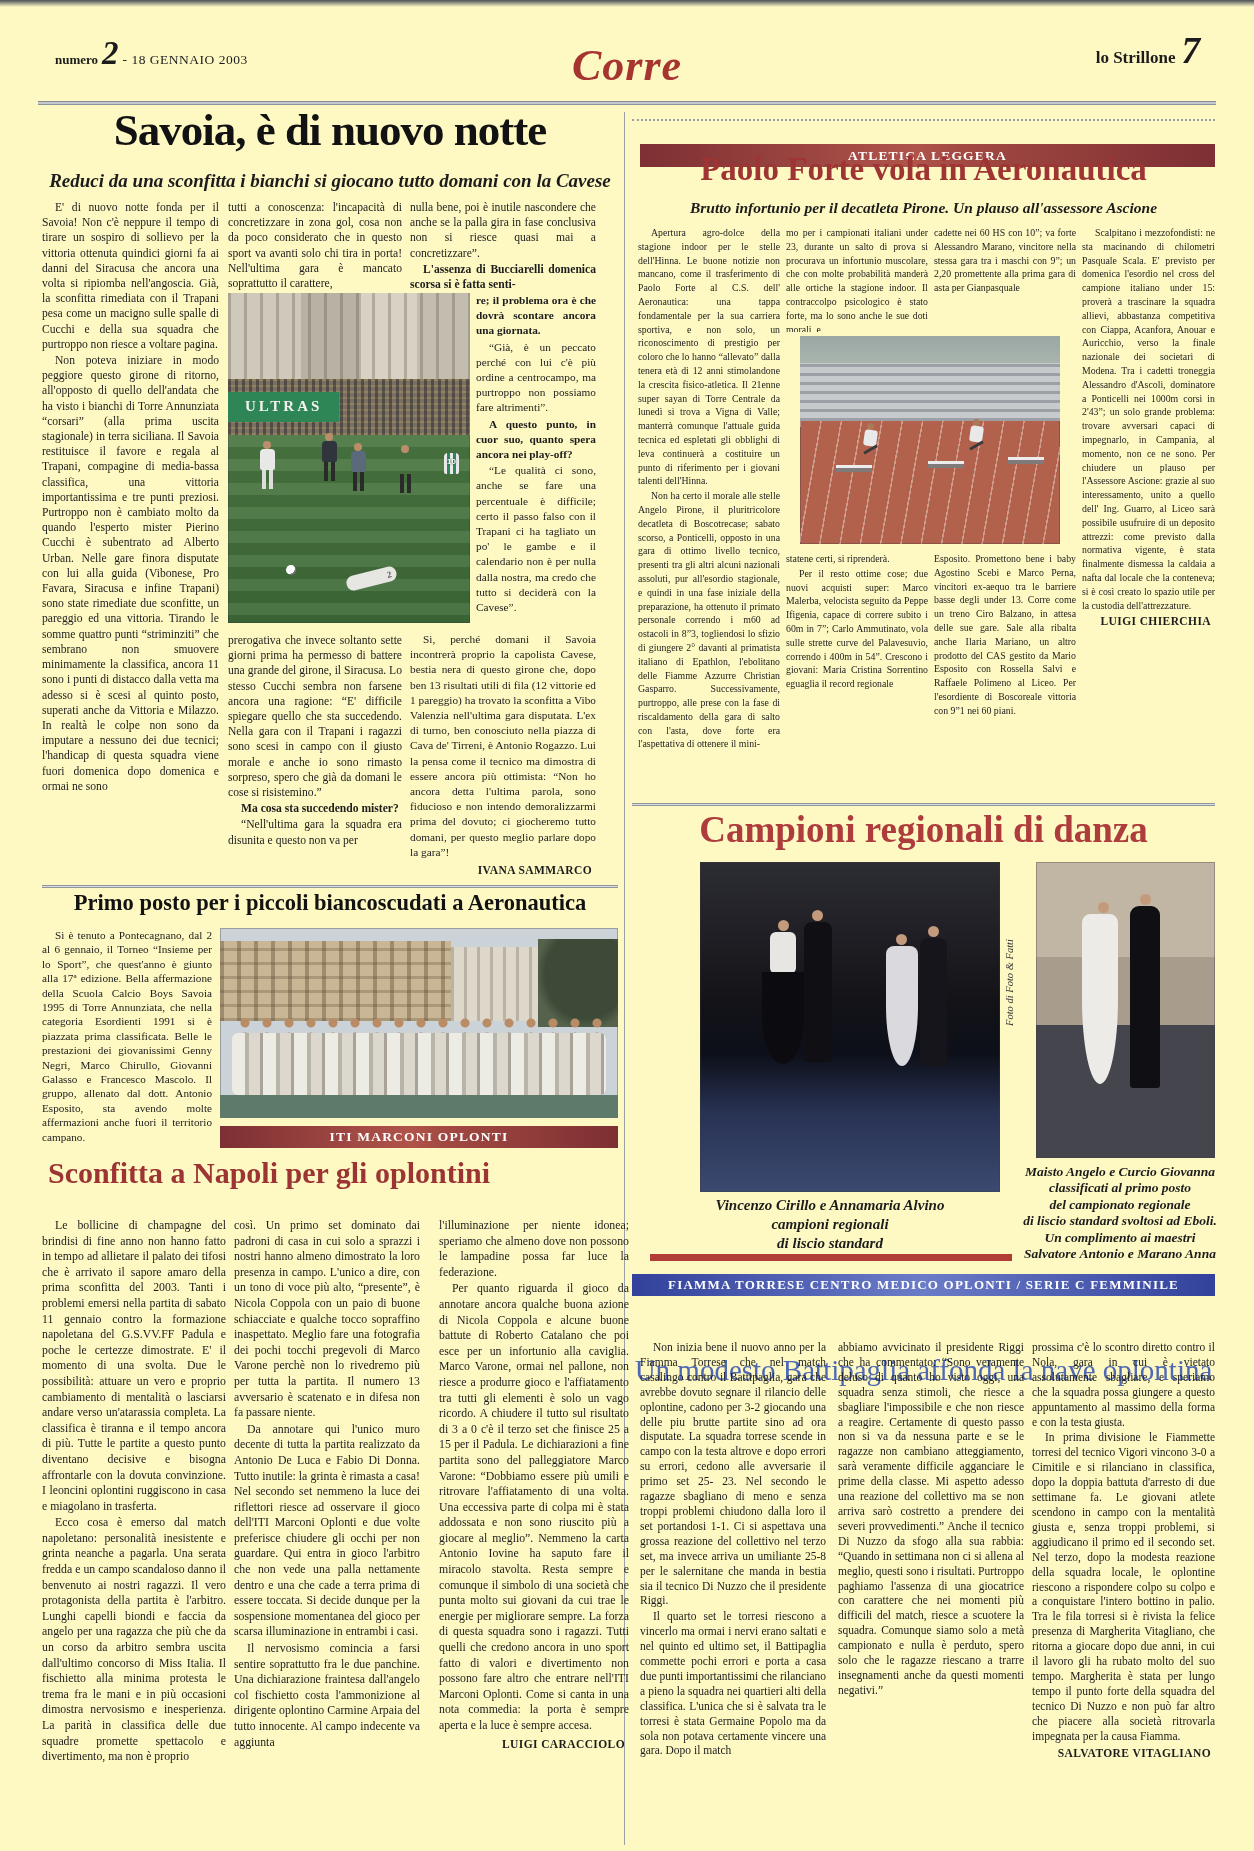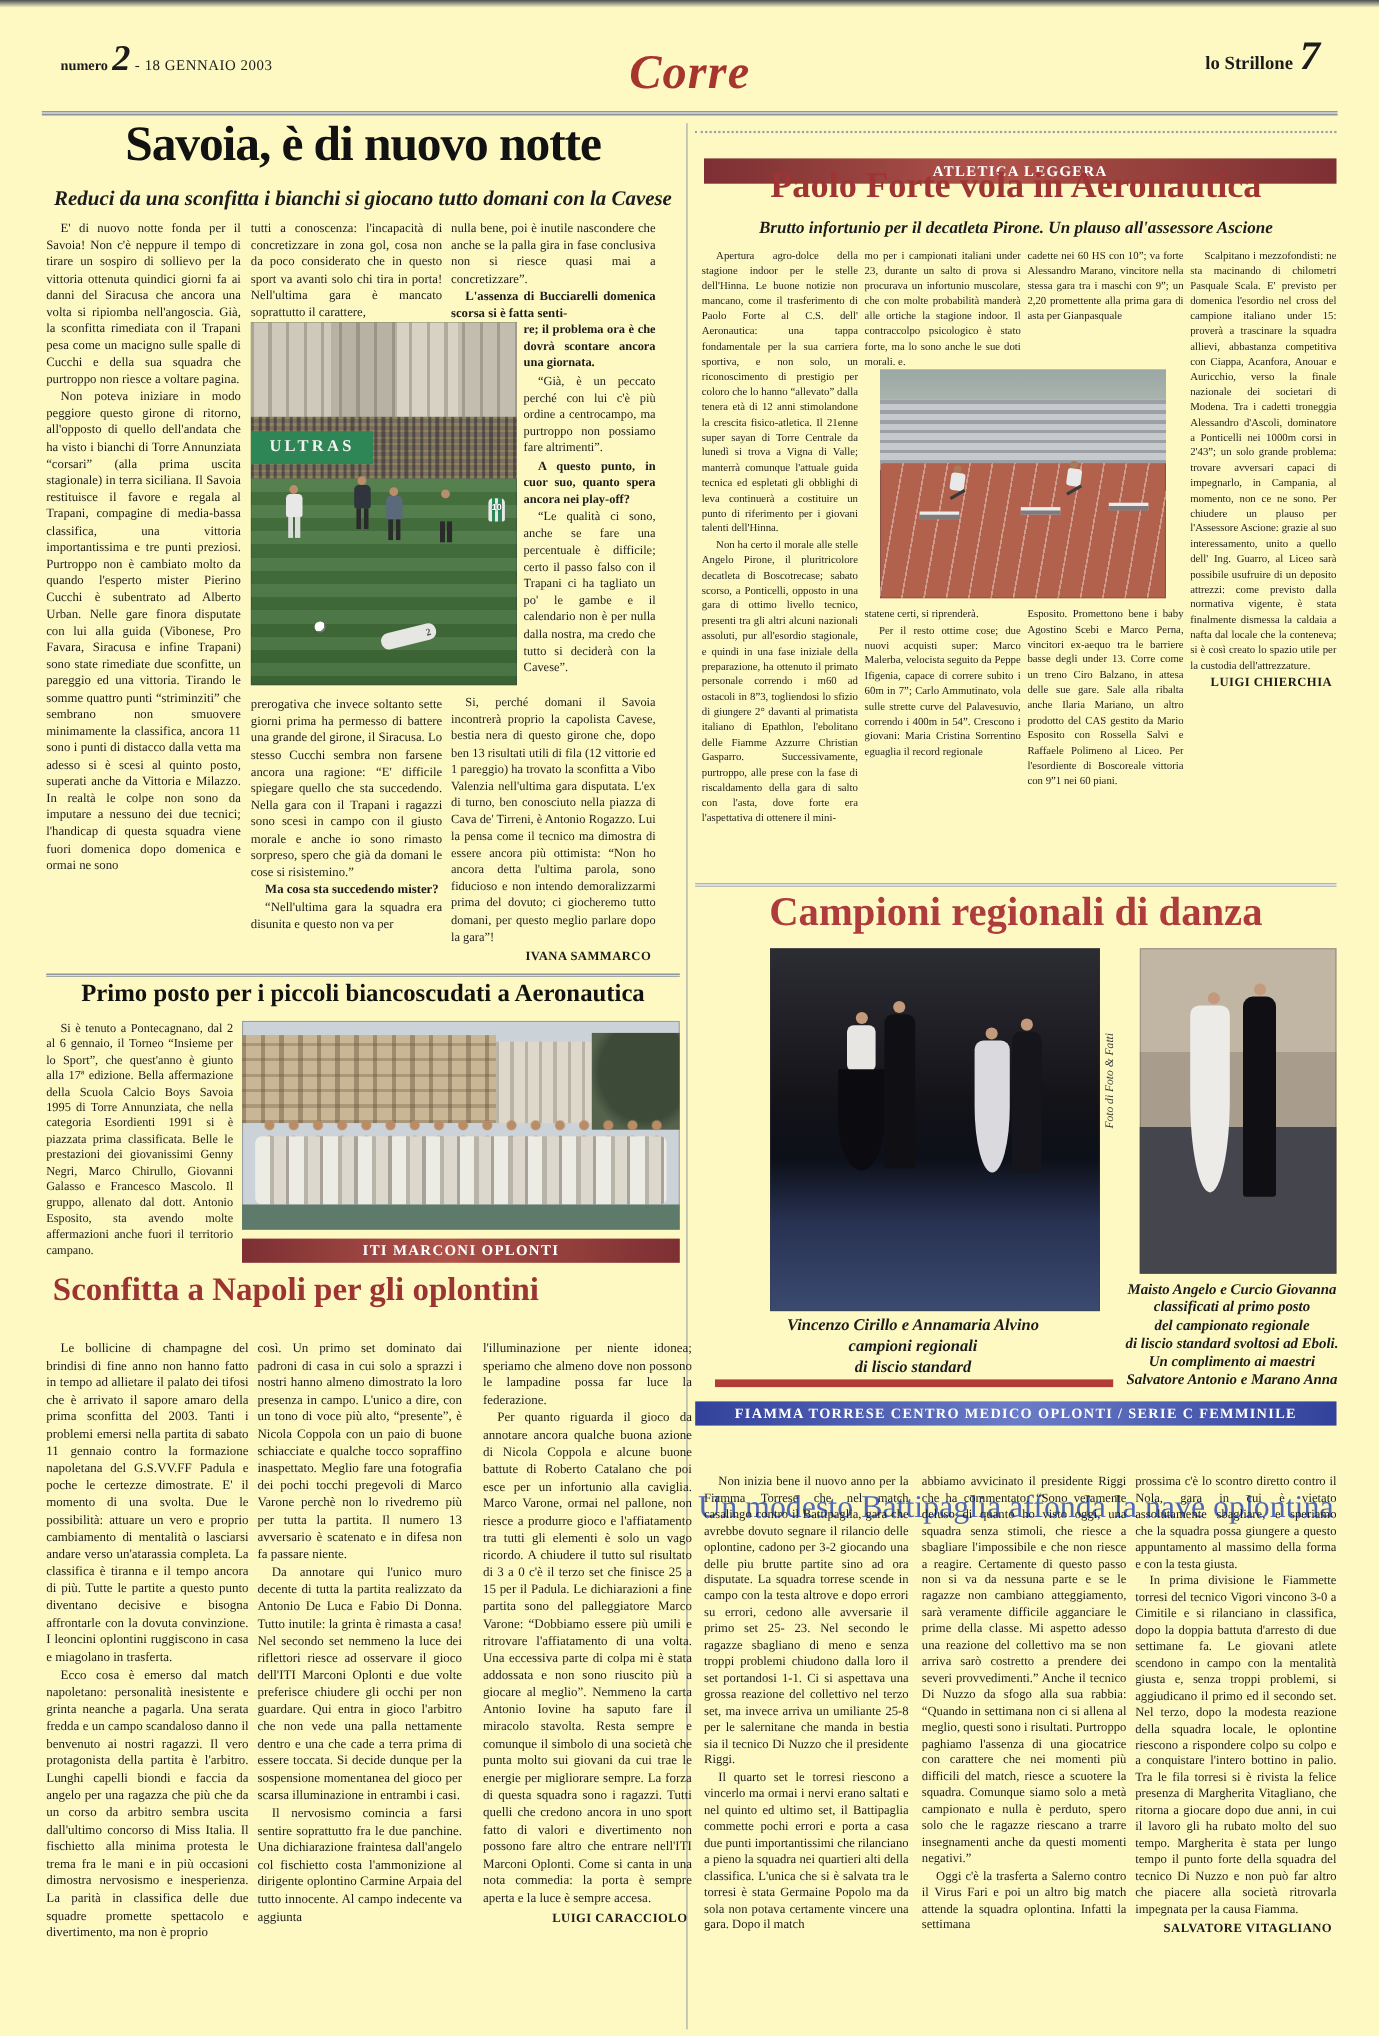--- a/index.html
+++ b/index.html
@@ -346,21 +346,20 @@
     <div class="abs kicker kicker-blue" style="left:632px;top:1274px;width:583px;height:22px;font-size:13px;">FIAMMA TORRESE CENTRO MEDICO OPLONTI / SERIE C FEMMINILE</div>
     <h2 class="abs fia-headline" style="margin:0;">Un modesto Battipaglia affonda la nave oplontina</h2>
 
     <div class="abs colbox fia-body" style="left:640px;top:1340px;width:186px;height:505px;">
         <p class="para">Non inizia bene il nuovo anno per la Fiamma Torrese che nel match casalingo contro il Battipaglia, gara che avrebbe dovuto segnare il rilancio delle oplontine, cadono per 3-2 giocando una delle piu brutte partite sino ad ora disputate. La squadra torrese scende in campo con la testa altrove e dopo errori su errori, cedono alle avversarie il primo set 25- 23. Nel secondo le ragazze sbagliano di meno e senza troppi problemi chiudono dalla loro il set portandosi 1-1. Ci si aspettava una grossa reazione del collettivo nel terzo set, ma invece arriva un umiliante 25-8 per le salernitane che manda in bestia sia il tecnico Di Nuzzo che il presidente Riggi.</p>
         <p class="para">Il quarto set le torresi riescono a vincerlo ma ormai i nervi erano saltati e nel quinto ed ultimo set, il Battipaglia commette pochi errori e porta a casa due punti importantissimi che rilanciano a pieno la squadra nei quartieri alti della classifica. L'unica che si è salvata tra le torresi è stata Germaine Popolo ma da sola non potava certamente vincere una gara. Dopo il match</p>
       </div>
 
     <div class="abs colbox fia-body" style="left:838px;top:1340px;width:186px;height:505px;">
         <p class="para ni">abbiamo avvicinato il presidente Riggi che ha commentato: “Sono veramente deluso di quanto ho visto oggi, una squadra senza stimoli, che riesce a sbagliare l'impossibile e che non riesce a reagire. Certamente di questo passo non si va da nessuna parte e se le ragazze non cambiano atteggiamento, sarà veramente difficile agganciare le prime della classe. Mi aspetto adesso una reazione del collettivo ma se non arriva sarò costretto a prendere dei severi provvedimenti.” Anche il tecnico Di Nuzzo da sfogo alla sua rabbia: “Quando in settimana non ci si allena al meglio, questi sono i risultati. Purtroppo paghiamo l'assenza di una giocatrice con carattere che nei momenti più difficili del match, riesce a scuotere la squadra. Comunque siamo solo a metà campionato e nulla è perduto, spero solo che le ragazze riescano a trarre insegnamenti anche da questi momenti negativi.”</p>
-        <p class="para">Oggi c'è la trasferta a Salerno contro il Virus Fari e poi un altro big match attende la squadra oplontina. Infatti la settimana</p>
       </div>
 
     <div class="abs colbox fia-body" style="left:1032px;top:1340px;width:183px;height:505px;">
       <div>
           <p class="para ni">prossima c'è lo scontro diretto contro il Nola, gara in cui è vietato assolutamente sbagliare, e speriamo che la squadra possa giungere a questo appuntamento al massimo della forma e con la testa giusta.</p>
           <p class="para">In prima divisione le Fiammette torresi del tecnico Vigori vincono 3-0 a Cimitile e si rilanciano in classifica, dopo la doppia battuta d'arresto di due settimane fa. Le giovani atlete scendono in campo con la mentalità giusta e, senza troppi problemi, si aggiudicano il primo ed il secondo set. Nel terzo, dopo la modesta reazione della squadra locale, le oplontine riescono a rispondere colpo su colpo e a conquistare l'intero bottino in palio. Tra le fila torresi si è rivista la felice presenza di Margherita Vitagliano, che ritorna a giocare dopo due anni, in cui il lavoro gli ha rubato molto del suo tempo. Margherita è stata per lungo tempo il punto forte della squadra del tecnico Di Nuzzo e non può far altro che piacere alla società ritrovarla impegnata per la causa Fiamma.</p>
         </div>
       <div class="byline">SALVATORE VITAGLIANO</div>
     </div>
   </section>

